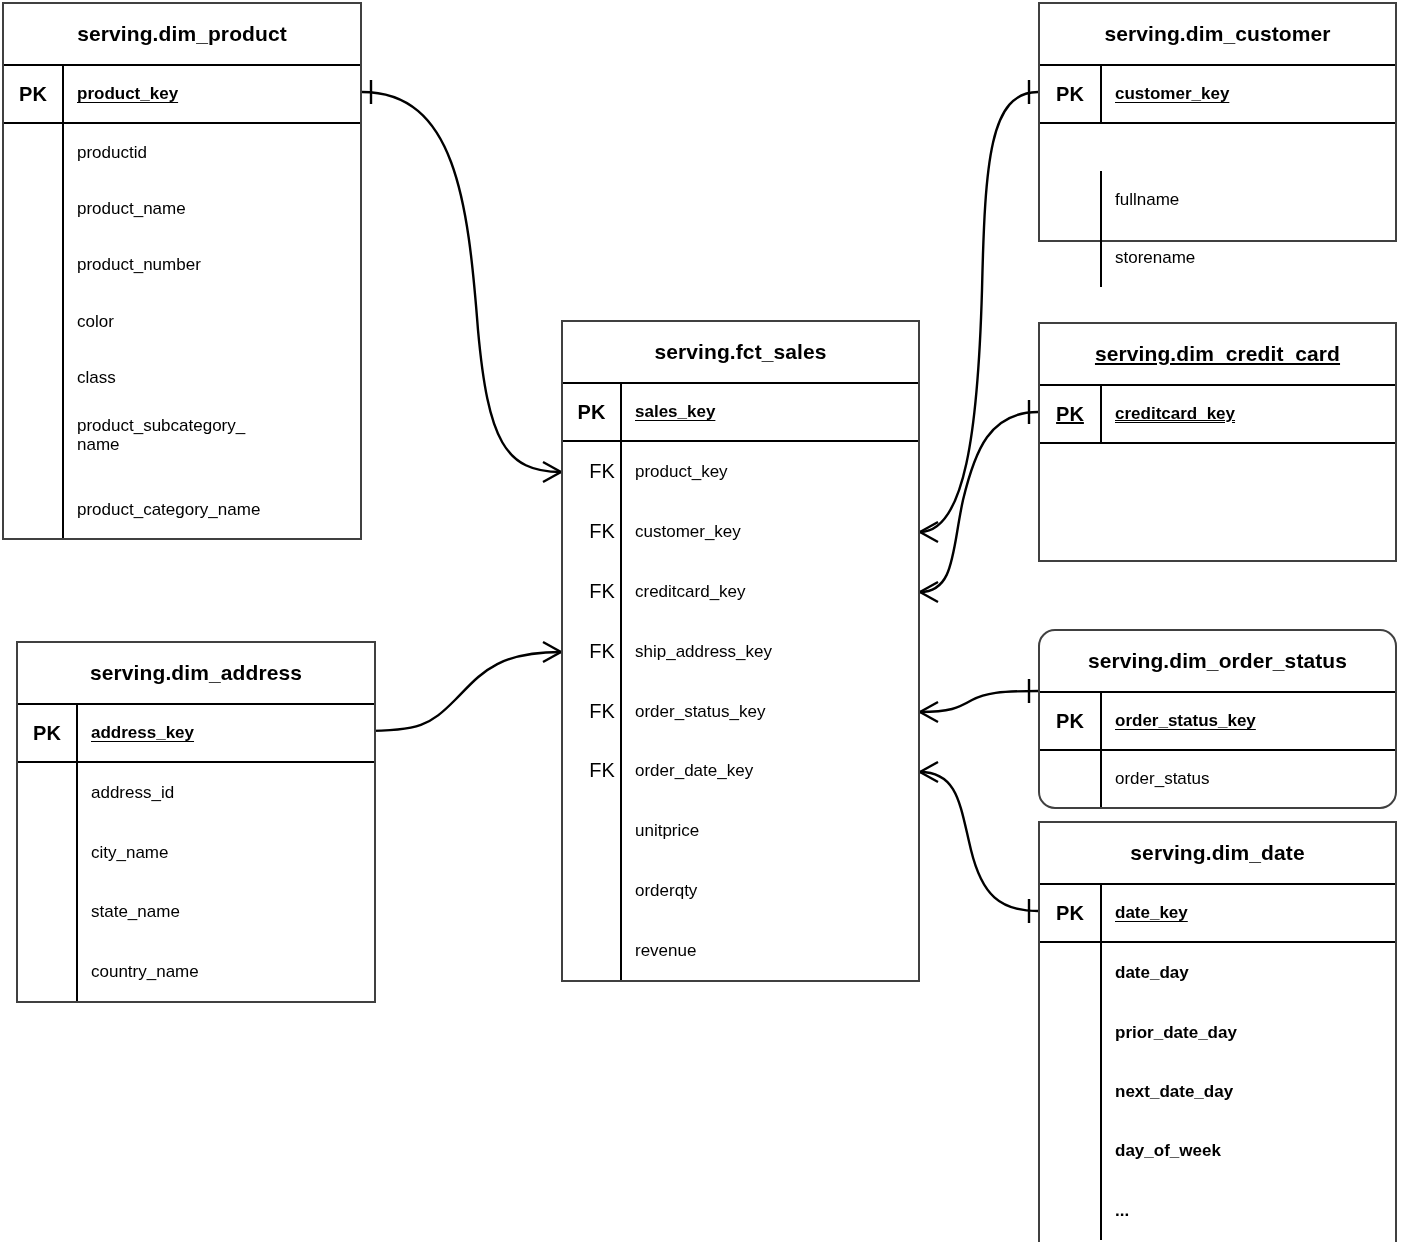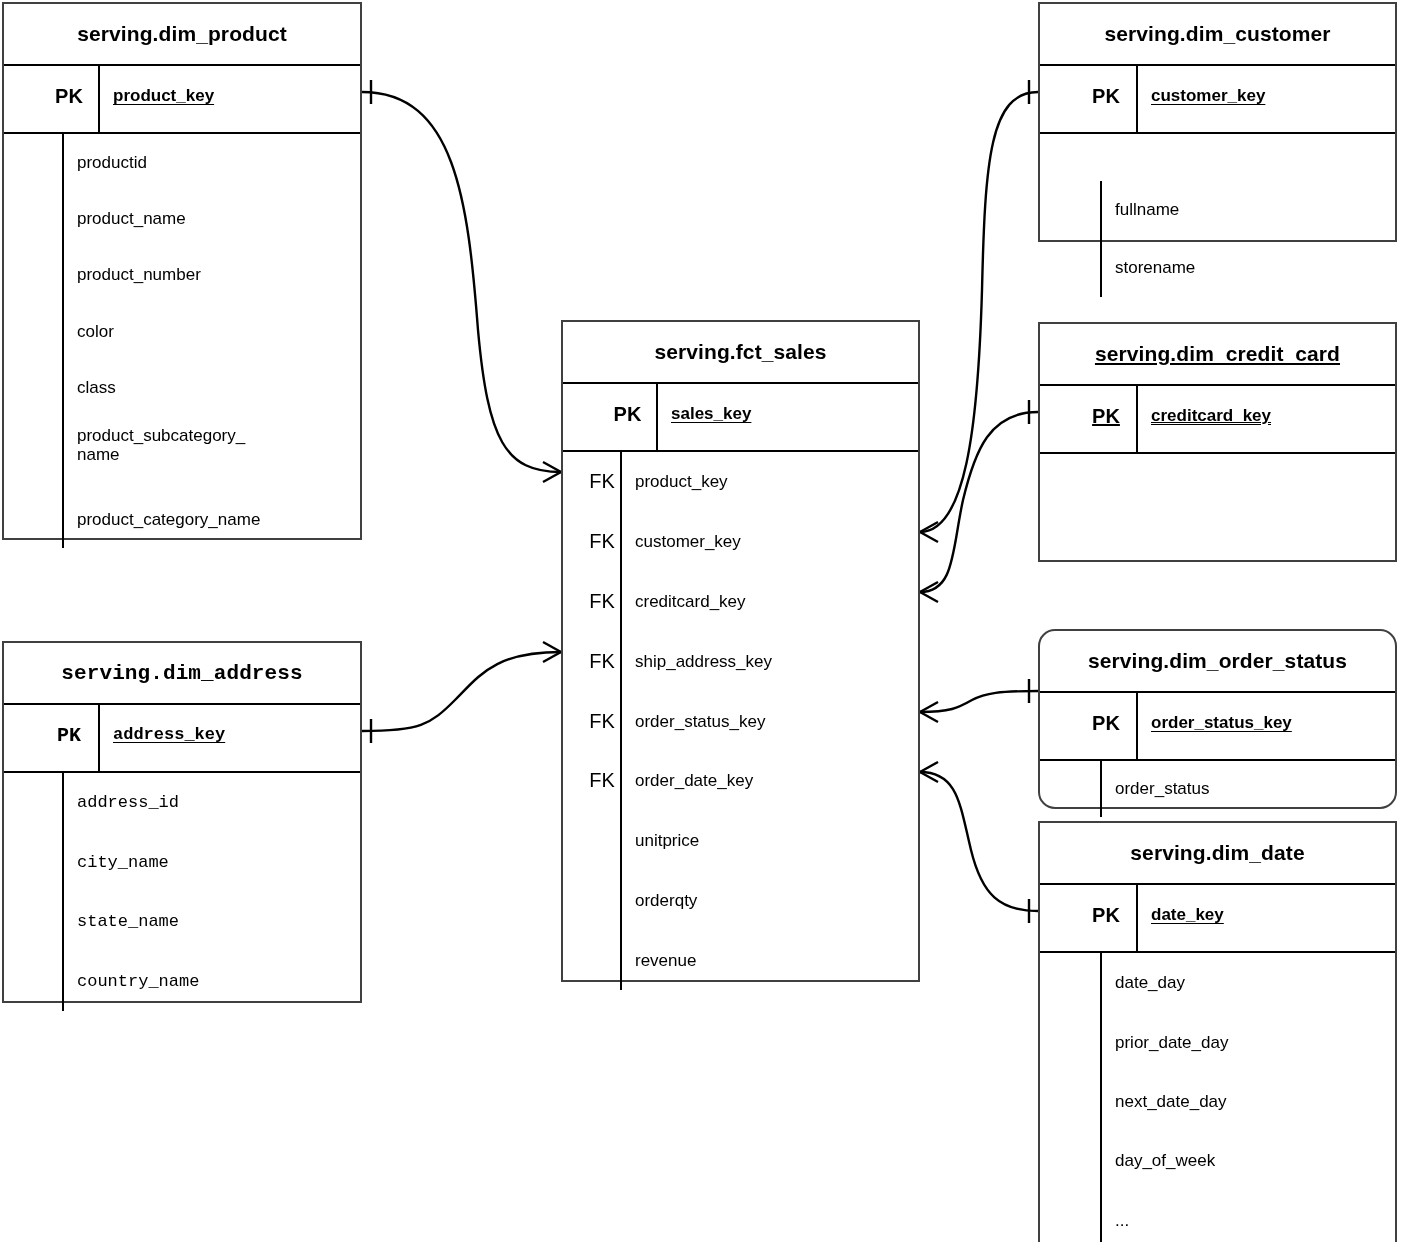--- a/index.html
+++ b/index.html
@@ -30,24 +30,23 @@
     align-items: center;
     justify-content: center;
     font-weight: bold;
     font-size: 21px;
     color: #000000;
     border-bottom: 2px solid #000000;
     letter-spacing: 0.1px;
   }
   .ent-pkrow {
     box-sizing: border-box;
-    height: 68px;
+    height: 58px;
     display: flex;
     border-bottom: 2px solid #000000;
-    padding-left: 36px;
   }
   .ent-body {
     box-sizing: border-box;
     display: flex;
   }
   .keycol {
     box-sizing: border-box;
     flex: 0 0 auto;
     border-right: 2px solid #000000;
     display: flex;
@@ -179,21 +178,21 @@
         <div class="attrcell">product_number</div>
         <div class="attrcell">color</div>
         <div class="attrcell">class</div>
         <div class="attrcell tall wrapped" style="white-space:pre-line;">product_subcategory_
 name</div>
         <div class="attrcell">product_category_name</div>
       </div>
     </div>
   </div>
 
-  <div class="entity" style="left:2px; top:641px; width:360px; height:362px;font-family:Liberation Mono, monospace;">
+  <div class="entity" style="left:16px; top:641px; width:360px; height:362px;">
     <div class="ent-title">serving.dim_address</div>
     <div class="ent-pkrow">
       <div class="keycol" style="width:60px;">
         <div class="keycell bold">PK</div>
       </div>
       <div class="attrcol">
         <div class="attrcell pk">address_key</div>
       </div>
     </div>
     <div class="ent-body" style="height:238px;">
@@ -295,21 +294,21 @@
   <div class="entity" style="left:1038px; top:821px; width:359px; height:421px; border-bottom:none;">
     <div class="ent-title">serving.dim_date</div>
     <div class="ent-pkrow">
       <div class="keycol" style="width:62px;">
         <div class="keycell bold">PK</div>
       </div>
       <div class="attrcol">
         <div class="attrcell pk">date_key</div>
       </div>
     </div>
-    <div class="ent-body" style="height:297px;">
+    <div class="ent-body" style="height:297px;font-weight:bold;">
       <div class="keycol" style="width:62px;"></div>
       <div class="attrcol">
         <div class="attrcell">date_day</div>
         <div class="attrcell">prior_date_day</div>
         <div class="attrcell">next_date_day</div>
         <div class="attrcell">day_of_week</div>
         <div class="attrcell">...</div>
       </div>
     </div>
   </div>

